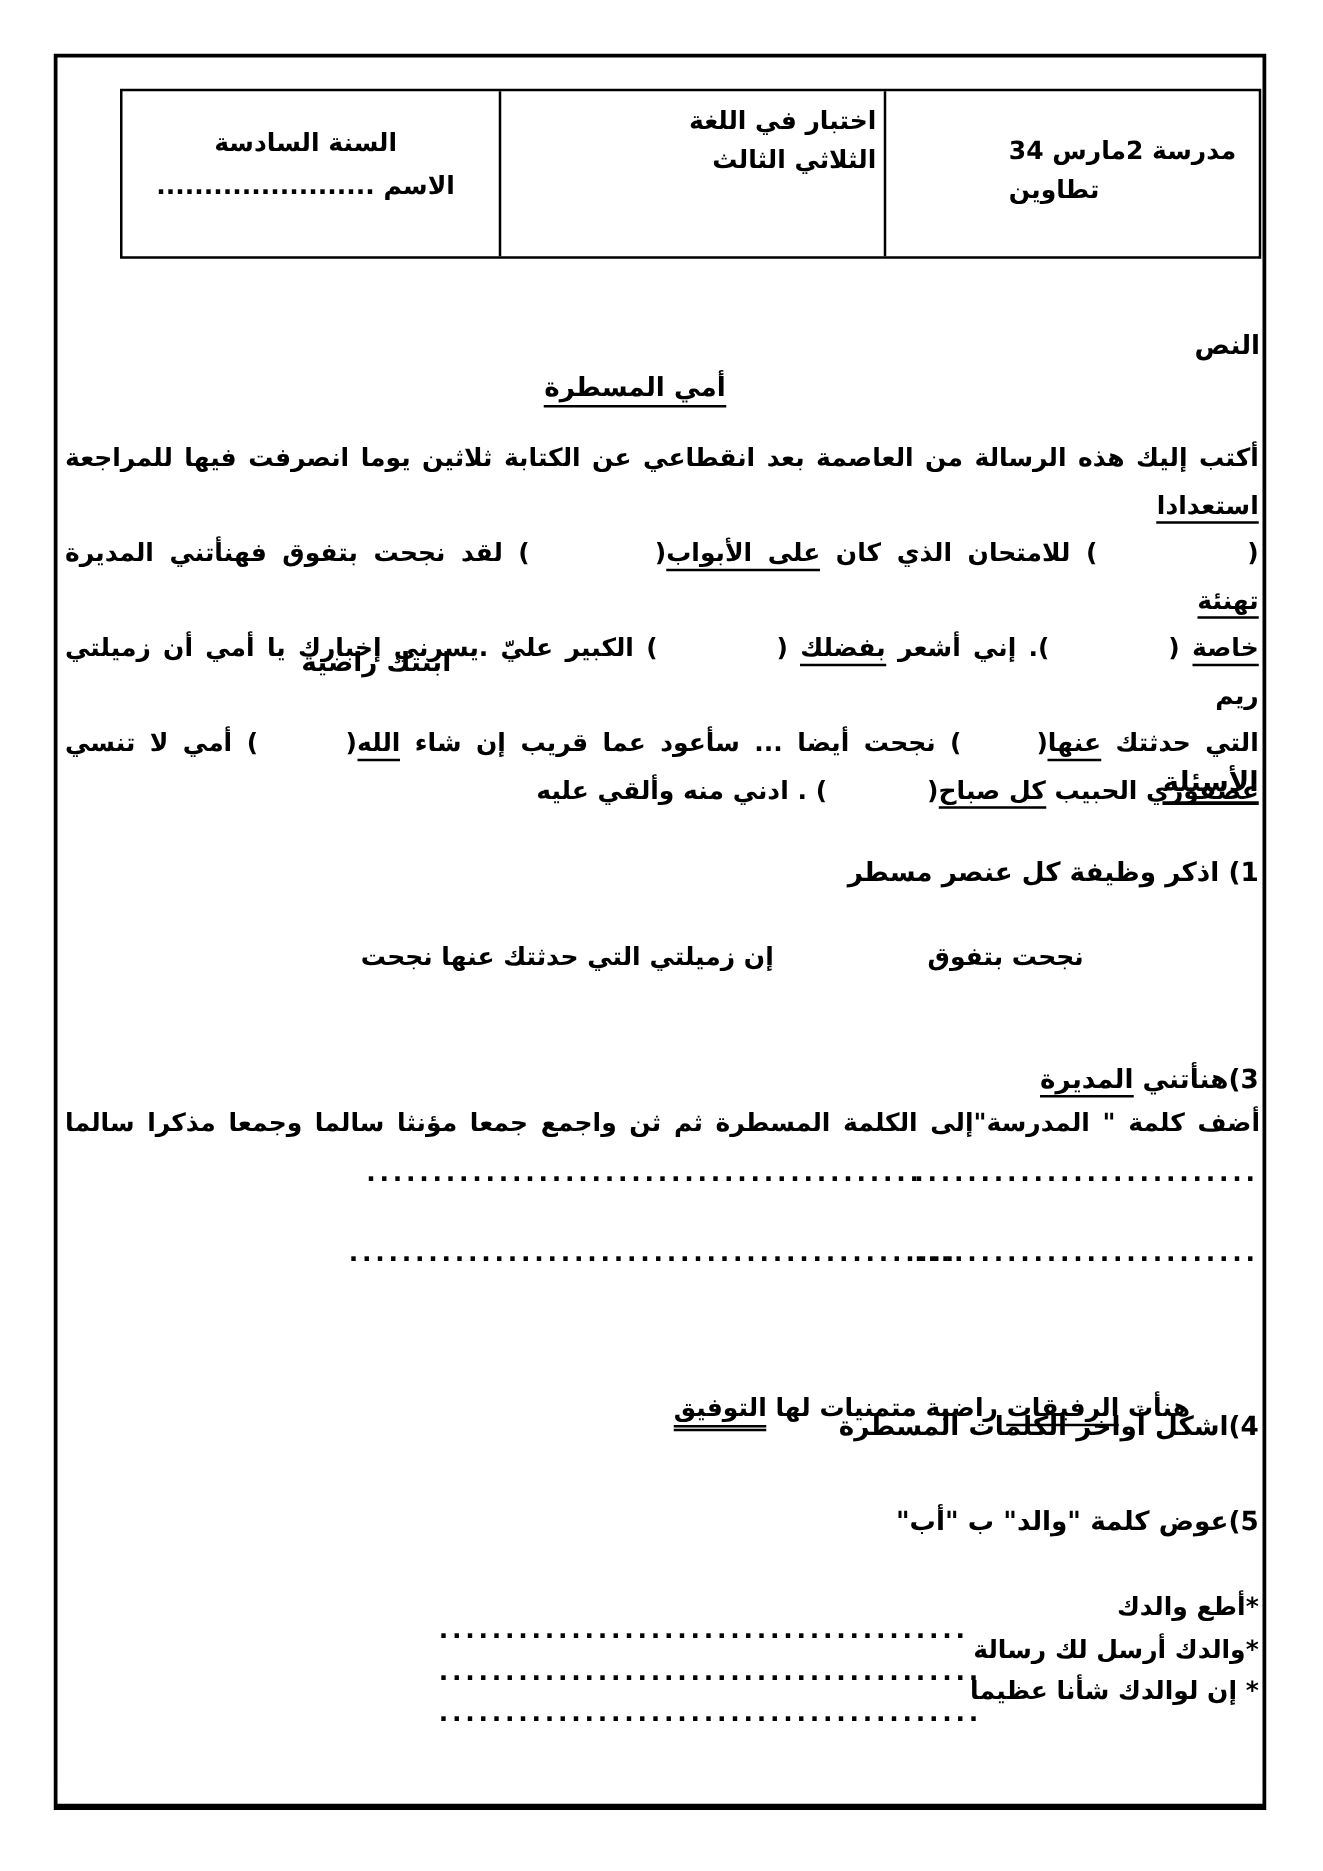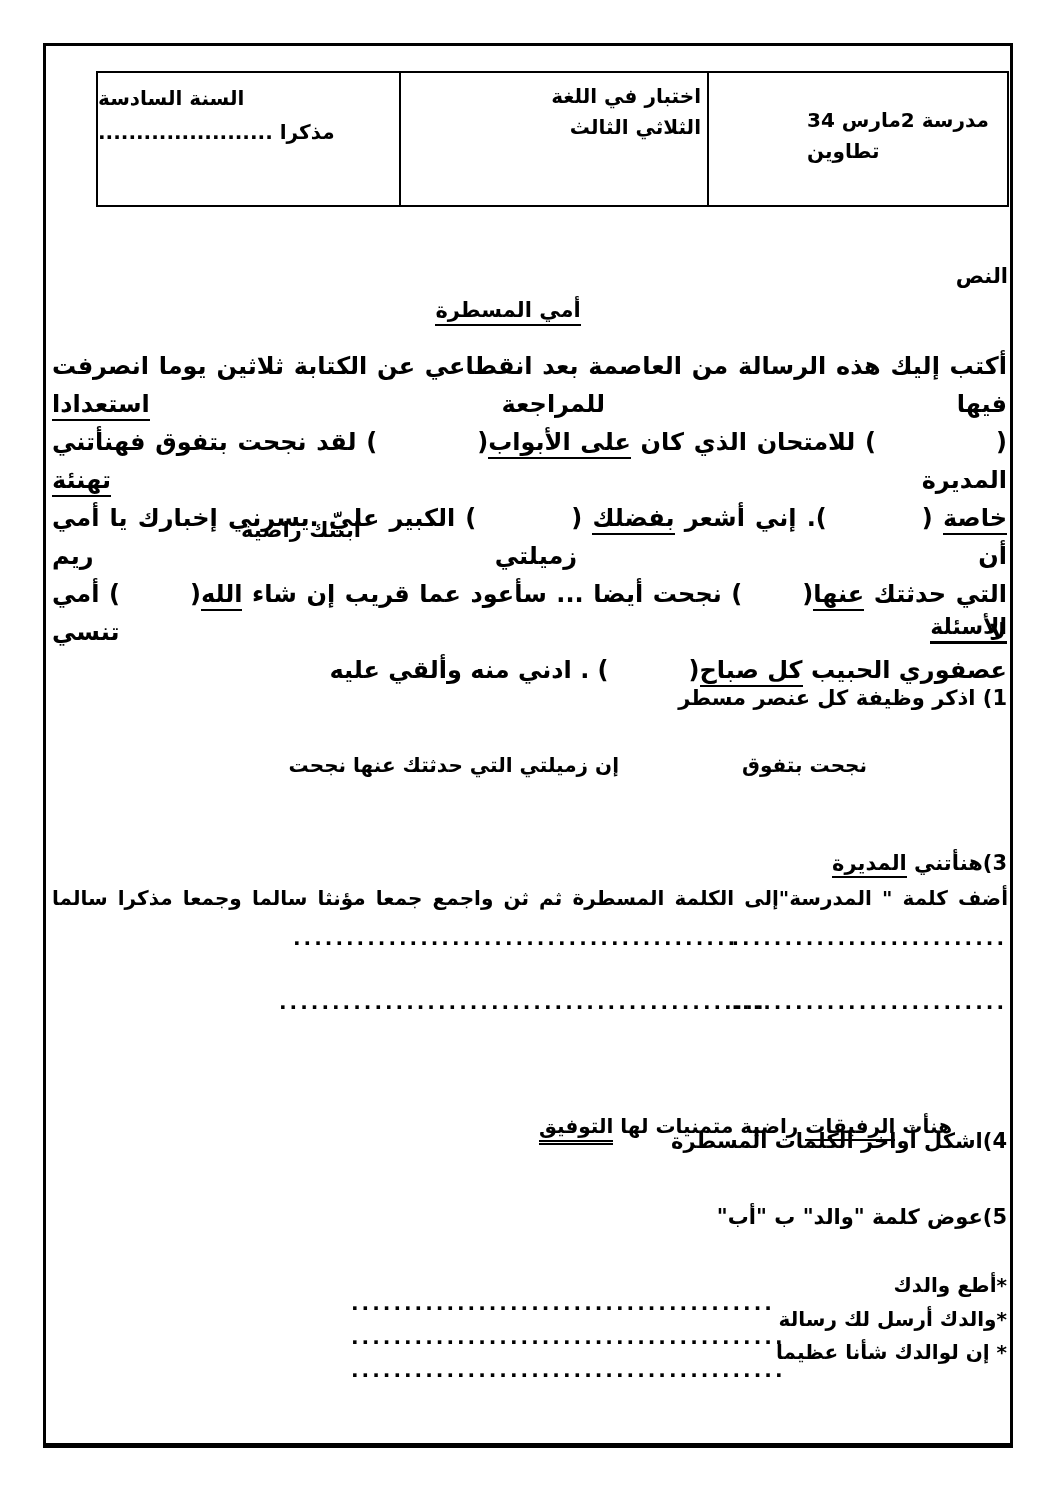--- a/index.html
+++ b/index.html
@@ -14,26 +14,26 @@
   }
   
   .header-table{
     position:absolute;top:25px;left:50px;right:1px;height:136px;
     display:flex;direction:rtl;border:2px solid #000;box-sizing:border-box;
   }
   .cell{box-sizing:border-box;font-size:20px;line-height:1.55;}
   .cell:not(:last-child){border-left:2px solid #000;}
   .cell-school{width:300px;padding:32px 6px 0 12px;direction:rtl;text-align:left;padding-left:98px;}
   .cell-exam{width:308px;padding:8px 6px 0 0;text-align:right;}
-  .cell-class{flex:1;padding:8px 8px 0 0;text-align:left;line-height:1.7;}
+  .cell-class{flex:1;padding:8px 8px 0 0;text-align:center;line-height:1.7;margin-top:16px;}
   
   .text-label{position:absolute;top:218px;right:2px;font-size:21px;direction:rtl;}
   .letter-title{position:absolute;top:252px;left:0;right:40px;text-align:center;font-size:21px;direction:rtl;}
   .letter-title .u{border-bottom:2px solid #000;padding-bottom:2px;}
-  .letter-body{position:absolute;top:301px;left:6px;right:3px;direction:rtl;font-size:24px;line-height:38px;}
+  .letter-body{position:absolute;top:301px;left:6px;right:3px;direction:rtl;font-size:20px;line-height:38px;}
   .pline{text-align:justify;text-align-last:justify;}
   .pline.last{text-align:right;text-align-last:auto;}
   .u{border-bottom:2px solid #000;padding-bottom:1px;}
   .u2{border-bottom:5px double #000;padding-bottom:2px;}
   .pair{white-space:nowrap;}
   .gap{display:inline-block;height:1px;vertical-align:baseline;}
   .signature{position:absolute;top:472px;left:195px;font-size:21px;direction:rtl;}
   
   .questions-heading{position:absolute;top:568px;right:3px;font-size:22px;direction:rtl;}
   .questions-heading .u{border-bottom:3px solid #000;padding-bottom:2px;}
@@ -70,21 +70,21 @@
       <div class="cell cell-school">
         <div>مدرسة 2مارس 34</div>
         <div>تطاوين</div>
       </div>
       <div class="cell cell-exam">
         <div>اختبار في اللغة</div>
         <div>الثلاثي الثالث</div>
       </div>
       <div class="cell cell-class">
         <div>السنة السادسة</div>
-        <div>مذكرا .......................</div>
+        <div>الاسم .......................</div>
       </div>
     </div>
 
     <div class="text-label">النص</div>
     <div class="letter-title">
       <span class="u">أمي المسطرة</span>
     </div>
 
     <div class="letter-body">
       <div class="pline"><span>أكتب إليك هذه الرسالة من العاصمة بعد انقطاعي عن الكتابة ثلاثين يوما انصرفت فيها للمراجعة </span><span class="u">استعدادا</span></div>

